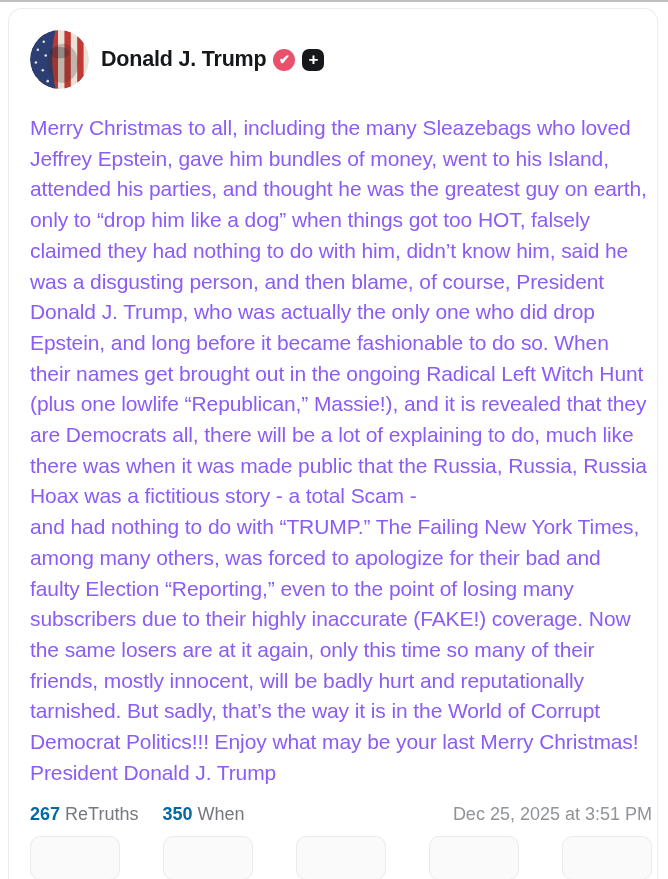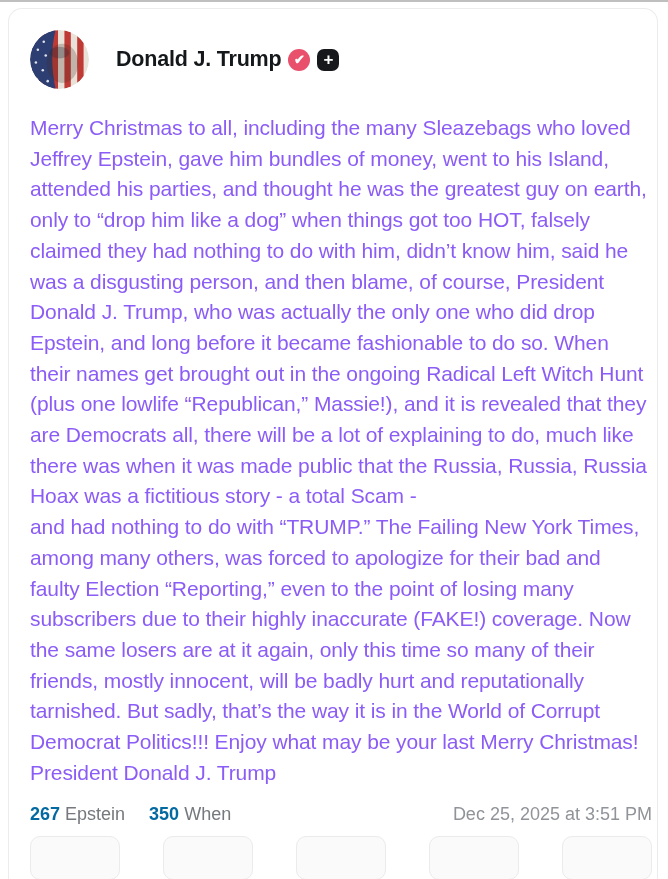--- a/index.html
+++ b/index.html
@@ -30,21 +30,21 @@
     background: #ffffff;
     border: 1px solid #ececec;
     border-bottom: none;
     border-radius: 14px 14px 0 0;
     padding: 21px 14px 0 21px;
     box-sizing: border-box;
   }
   .header {
     display: flex;
     align-items: center;
-    gap: 27px;
+    gap: 12px;
   }
   .avatar {
     width: 59px;
     height: 59px;
     border-radius: 50%;
     overflow: hidden;
     flex: 0 0 auto;
     cursor: pointer;
   }
   .avatar svg { display: block; }
@@ -196,21 +196,21 @@
           </span>
       </div>
     </div>
   </header>
 
   <div class="body-text">Merry Christmas to all, including the many Sleazebags who loved Jeffrey Epstein, gave him bundles of money, went to his Island, attended his parties, and thought he was the greatest guy on earth, only to “drop him like a dog” when things got too HOT, falsely claimed they had nothing to do with him, didn’t know him, said he was a disgusting person, and then blame, of course, President Donald J. Trump, who was actually the only one who did drop Epstein, and long before it became fashionable to do so. When their names get brought out in the ongoing Radical Left Witch Hunt (plus one lowlife “Republican,” Massie!), and it is revealed that they are Democrats all, there will be a lot of explaining to do, much like there was when it was made public that the Russia, Russia, Russia Hoax was a fictitious story - a total Scam -
 and had nothing to do with “TRUMP.” The Failing New York Times, among many others, was forced to apologize for their bad and faulty Election “Reporting,” even to the point of losing many subscribers due to their highly inaccurate (FAKE!) coverage. Now the same losers are at it again, only this time so many of their friends, mostly innocent, will be badly hurt and reputationally tarnished. But sadly, that’s the way it is in the World of Corrupt Democrat Politics!!! Enjoy what may be your last Merry Christmas! President Donald J. Trump</div>
 
   <div class="stats-row">
     <div class="stats-left">
-      <span class="stat"><b>267</b><span class="stat-label">Epstein</span></span>
+      <span class="stat"><b>267</b><span class="stat-label">ReTruths</span></span>
       <span class="stat"><b>350</b><span class="stat-label">When</span></span>
     </div>
     <span class="timestamp">Dec 25, 2025 at 3:51 PM</span>
   </div>
 
   <div class="actions">
     <button class="action-btn"></button>
     <button class="action-btn"></button>
     <button class="action-btn"></button>
     <button class="action-btn"></button>

